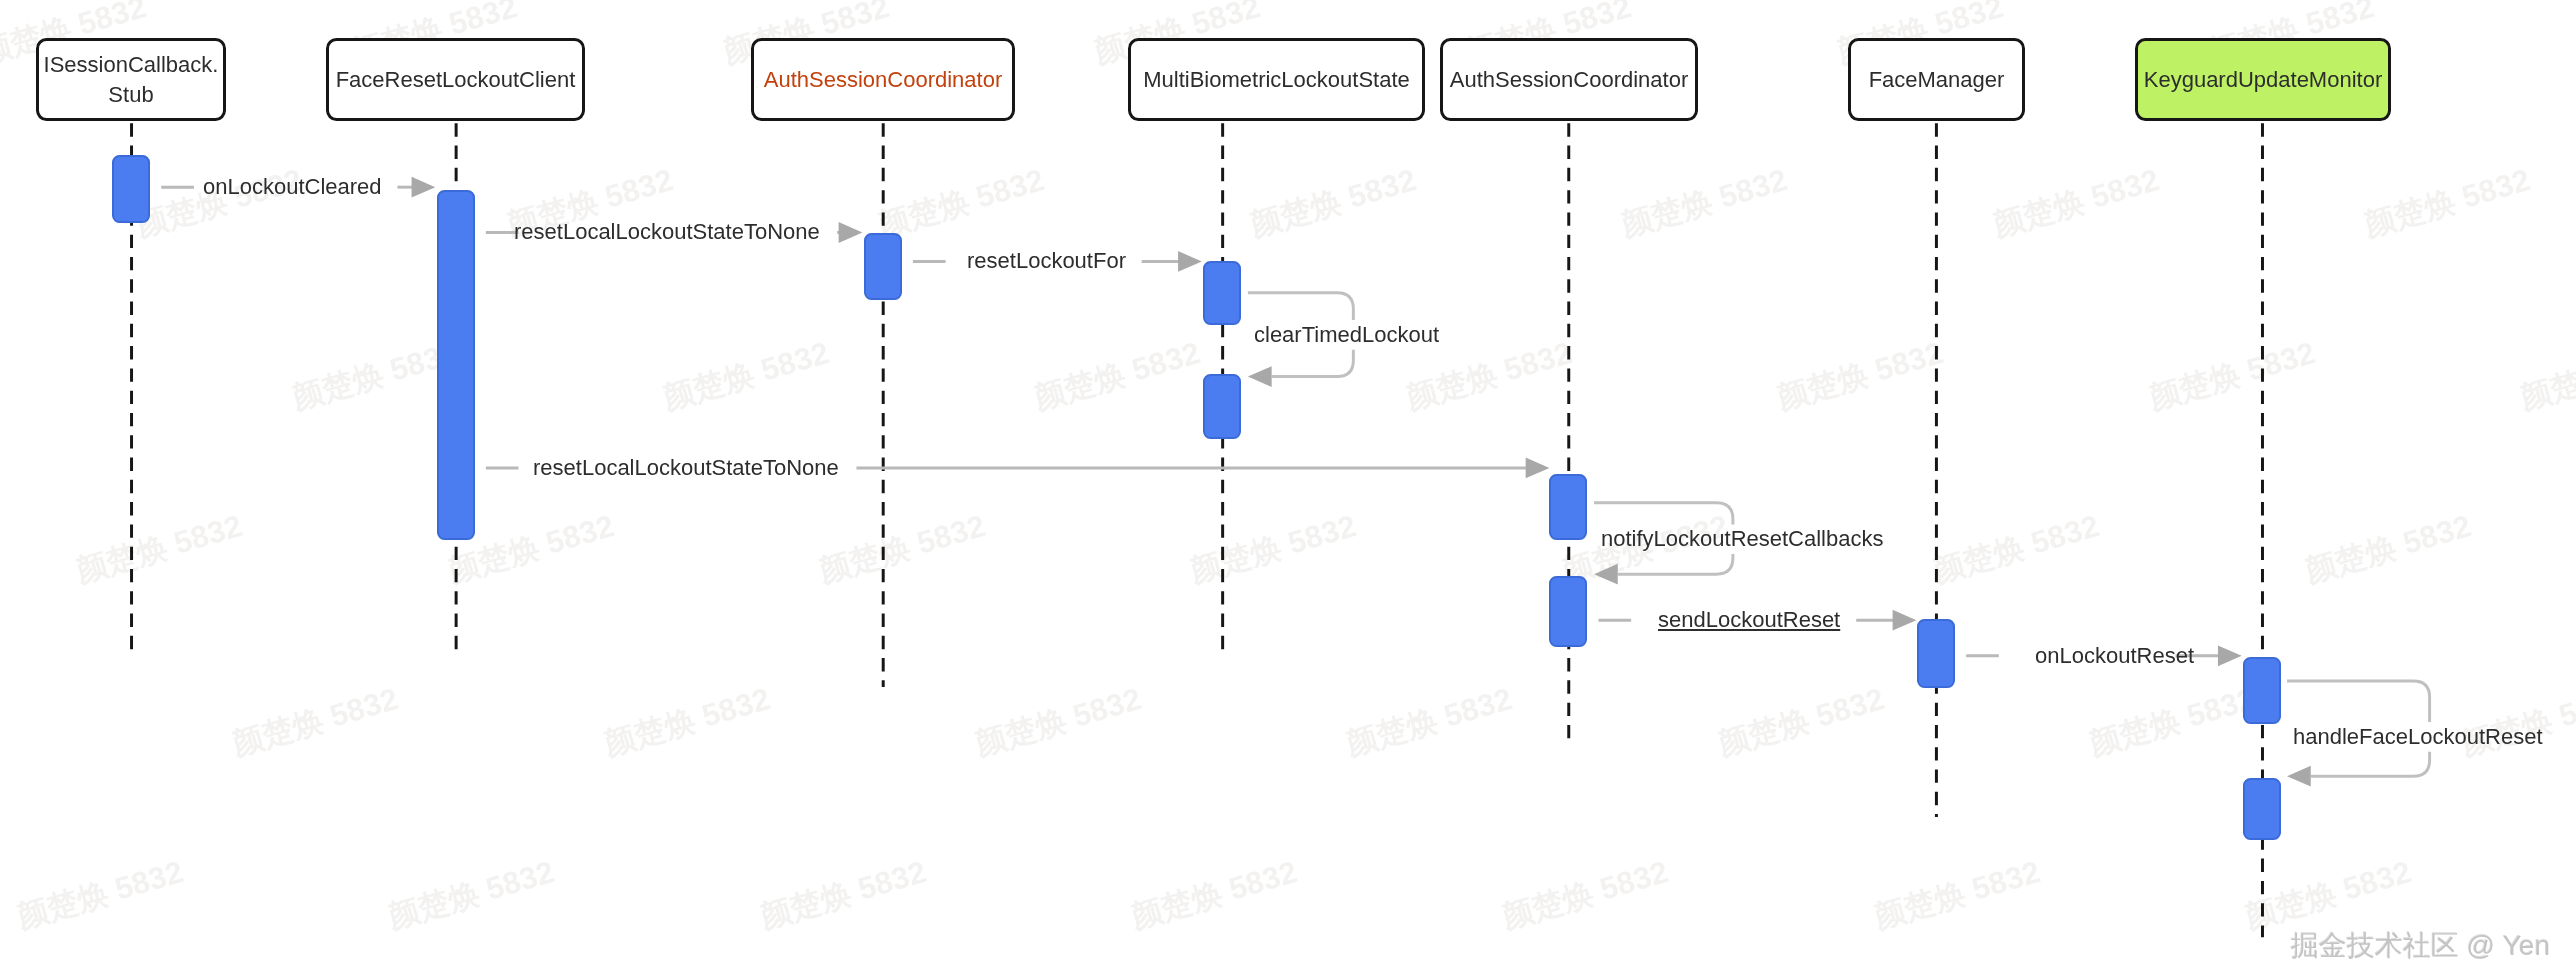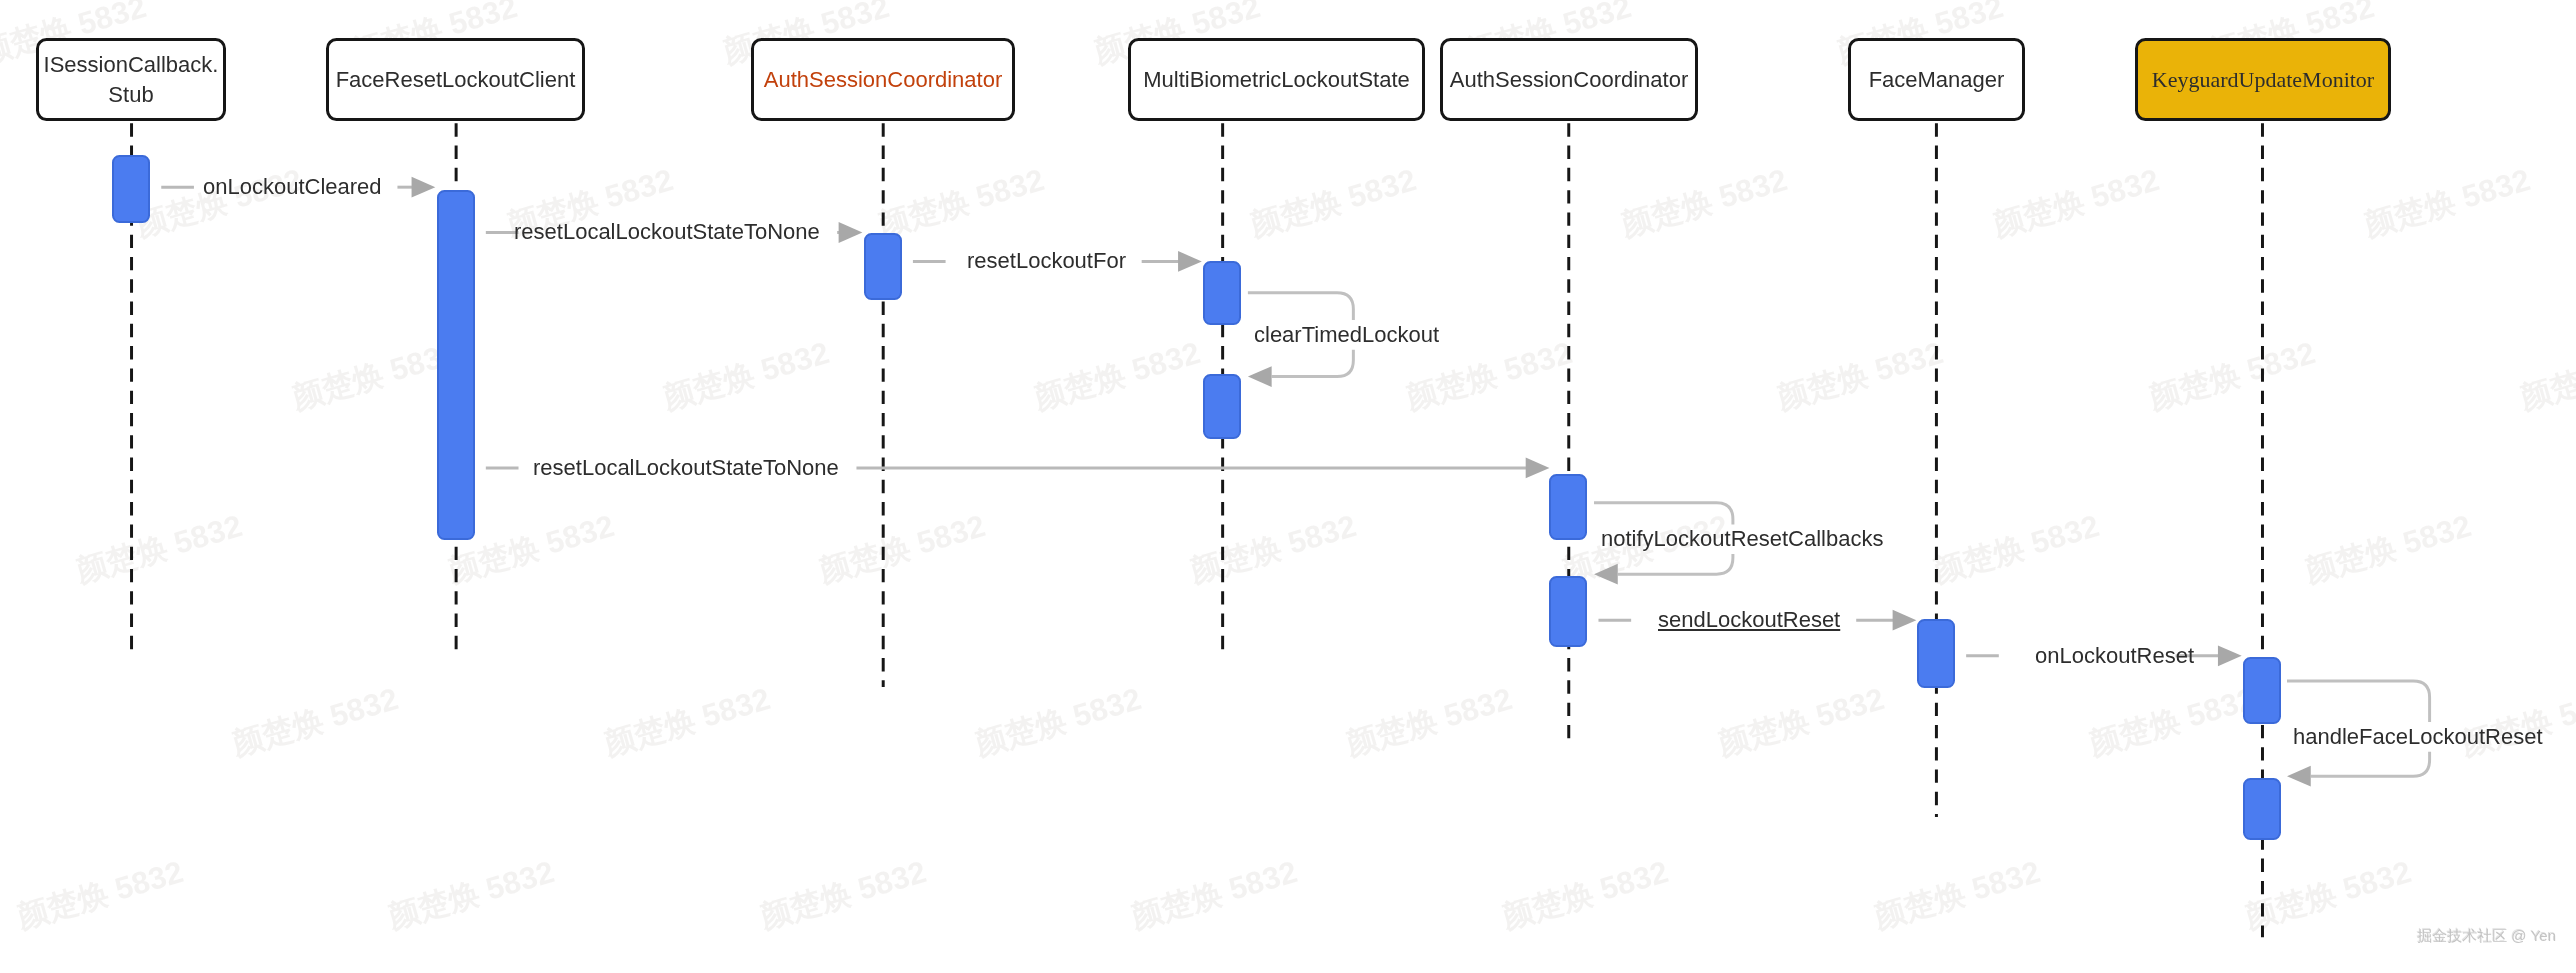--- a/index.html
+++ b/index.html
@@ -19,21 +19,21 @@
   }
   .activation{
     position:absolute;width:38px;box-sizing:border-box;border-radius:7.4px;
     z-index:3;
   }
   .msg-label{
     position:absolute;white-space:nowrap;font-size:22px;color:#2d2d2d;
     transform:translateY(-50%);z-index:4;
   }
   #credit{
-    position:absolute;right:20px;top:927px;font-size:15px;z-index:4;
+    position:absolute;right:26px;top:927px;font-size:28px;z-index:4;
     text-shadow:1.5px 1.5px 0.7px #ffffff,-0.7px -0.7px 0.7px rgba(0,0,0,0.14);
   }
 </style>
 </head>
 <body>
 
 <div id="stage">
   <div id="wm-layer">
       <div class="wm" style="left: -22px; top: 9px; color: rgba(125, 115, 105, 0.09);">颜楚焕 5832</div>
       <div class="wm" style="left: 349px; top: 9px; color: rgba(125, 115, 105, 0.09);">颜楚焕 5832</div>
@@ -116,21 +116,21 @@
       <polygon points="3079,1045 3111,1031 3111,1059" fill="#a8a8a8"></polygon>
     </svg>
   <div id="nodes">
       <div class="participant" style="left: 36px; width: 190px; border-color: rgb(22, 22, 22); background: rgb(255, 255, 255); color: rgb(45, 45, 45);">ISessionCallback.
 Stub</div>
       <div class="participant" style="left: 326px; width: 259px; border-color: rgb(22, 22, 22); background: rgb(255, 255, 255); color: rgb(45, 45, 45);">FaceResetLockoutClient</div>
       <div class="participant" style="left: 751px; width: 264px; border-color: rgb(22, 22, 22); background: rgb(255, 255, 255); color: #c2410c;">AuthSessionCoordinator</div>
       <div class="participant" style="left: 1128px; width: 297px; border-color: rgb(22, 22, 22); background: rgb(255, 255, 255); color: rgb(45, 45, 45);">MultiBiometricLockoutState</div>
       <div class="participant" style="left: 1440px; width: 258px; border-color: rgb(22, 22, 22); background: rgb(255, 255, 255); color: rgb(45, 45, 45);">AuthSessionCoordinator</div>
       <div class="participant" style="left: 1848px; width: 177px; border-color: rgb(22, 22, 22); background: rgb(255, 255, 255); color: rgb(45, 45, 45);">FaceManager</div>
-      <div class="participant" style="left: 2135px; width: 256px; border-color: rgb(22, 22, 22); background: #eab308; color: rgb(45, 45, 45); font-family: Liberation Serif, serif;">KeyguardUpdateMonitor</div>
+      <div class="participant" style="left: 2135px; width: 256px; border-color: rgb(22, 22, 22); background: #bef264; color: rgb(45, 45, 45);">KeyguardUpdateMonitor</div>
       <div class="msg-label" style="color: rgb(45, 45, 45); left: 203px; top: 187px;">onLockoutCleared</div>
       <div class="msg-label" style="color: rgb(45, 45, 45); left: 514px; top: 232px;">resetLocalLockoutStateToNone</div>
       <div class="msg-label" style="color: rgb(45, 45, 45); left: 967px; top: 261px;">resetLockoutFor</div>
       <div class="msg-label" style="color: rgb(45, 45, 45); left: 1254px; top: 335px;">clearTimedLockout</div>
       <div class="msg-label" style="color: rgb(45, 45, 45); left: 533px; top: 468px;">resetLocalLockoutStateToNone</div>
       <div class="msg-label" style="color: rgb(45, 45, 45); left: 1601px; top: 539px;">notifyLockoutResetCallbacks</div>
       <div class="msg-label" style="color: rgb(45, 45, 45); left: 1658px; top: 620px; text-decoration: underline;">sendLockoutReset</div>
       <div class="msg-label" style="color: rgb(45, 45, 45); left: 2001px; top: 656px; margin-left: 34px;">onLockoutReset</div>
       <div class="msg-label" style="color: rgb(45, 45, 45); left: 2293px; top: 737px;">handleFaceLockoutReset</div>
       <div class="activation" style="left: 112px; top: 155px; height: 68px; background: rgb(75, 124, 240); border: 2.2px solid rgb(59, 106, 217);"></div>

